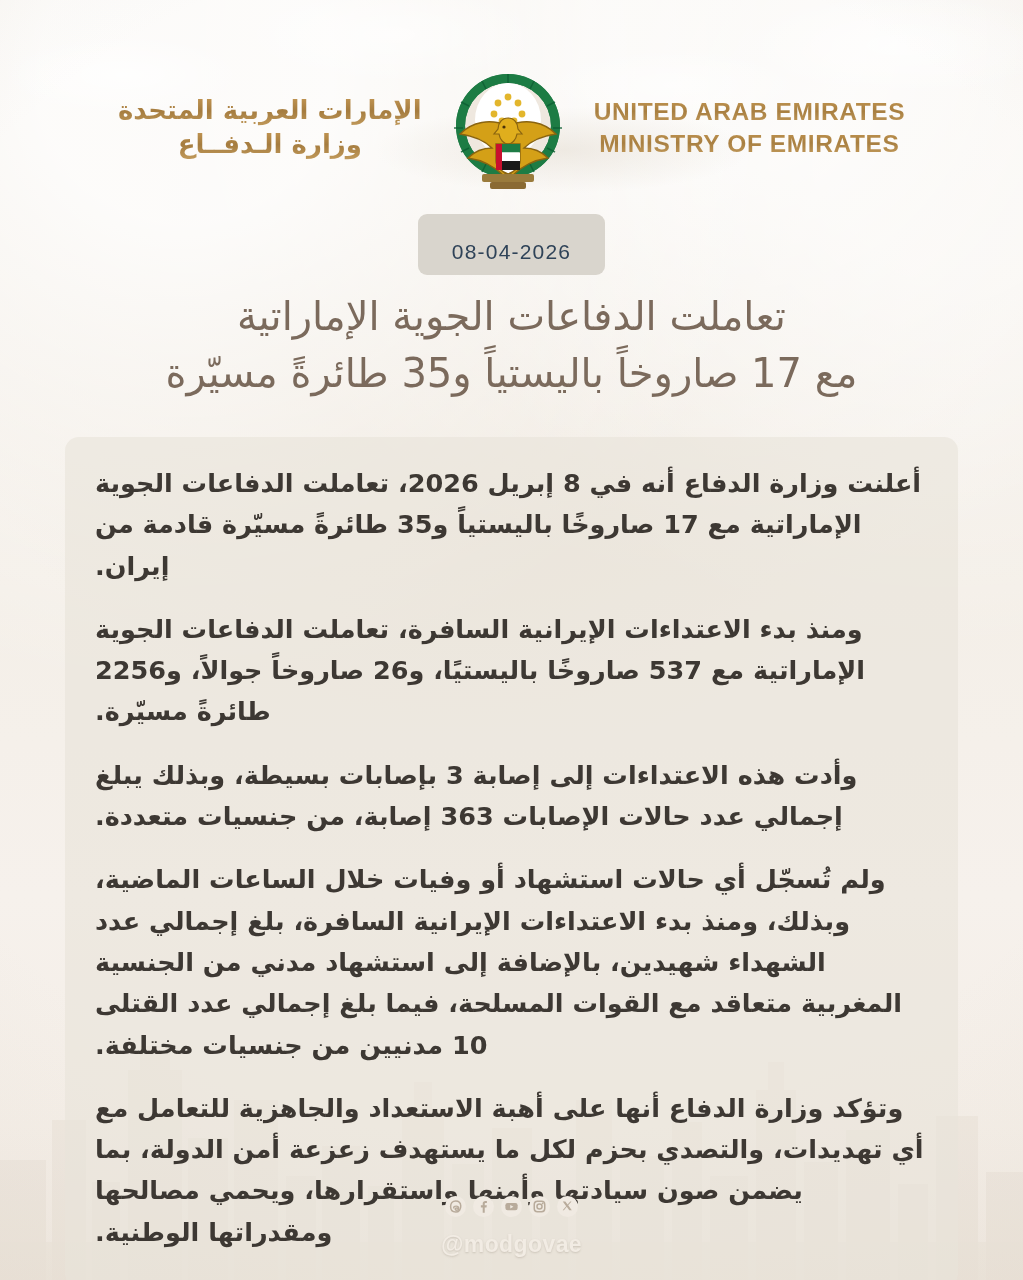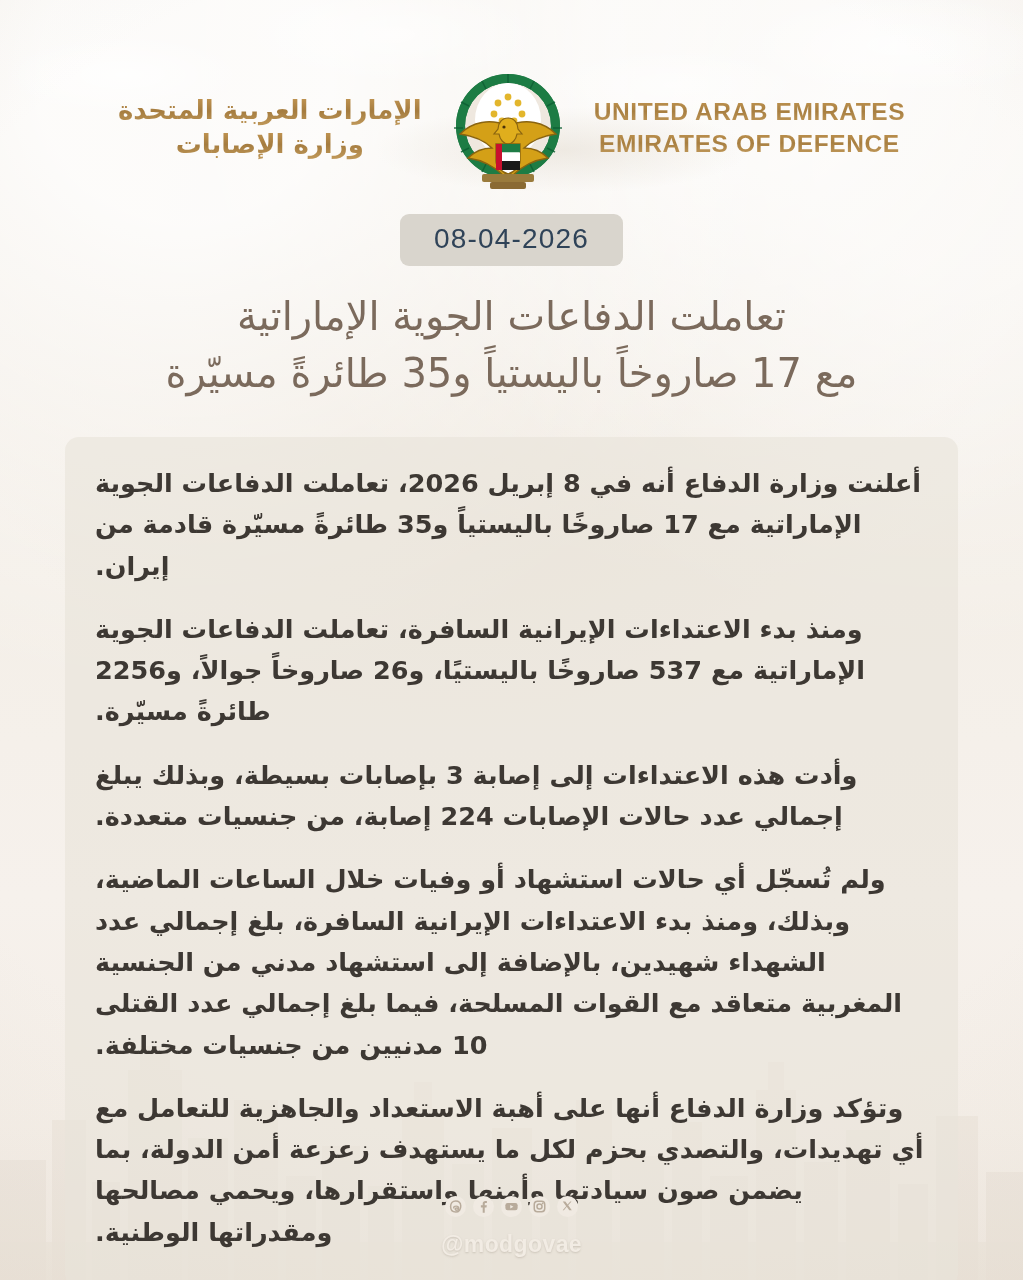--- a/index.html
+++ b/index.html
@@ -58,23 +58,23 @@
     -webkit-background-clip:text; background-clip:text; -webkit-text-fill-color:transparent;
     white-space:nowrap;
     text-align:center;
   }
   .emblem{ width:128px; height:128px; flex:0 0 128px; }
 
   
   .date-wrap{ position:absolute; top:214px; left:0; right:0; display:flex; justify-content:center; }
   .date-badge{
     background:#d9d5cd; border-radius:9px;
-    padding:9px 34px 11px;
+    padding:26px 34px 11px;
     font-family:"Liberation Sans",sans-serif;
-    font-size:28px; font-weight:400; letter-spacing:1.2px;
+    font-size:21px; font-weight:400; letter-spacing:1.2px;
     color:#2f4358; direction:ltr;
   }
 
   
   .headline{
     position:absolute; top:288px; left:62px; right:62px;
     text-align:center; color:#7b6a5c;
     font-weight:400; font-size:40px; line-height:1.42;
   }
 
@@ -146,21 +146,21 @@
     <rect x="0" y="292" width="1023" height="38"></rect>
   </g>
 </svg>
 
 <div class="bg-vignette"></div>
 
 <div class="header">
 
   <div class="brand-en">
     <div>UNITED ARAB EMIRATES</div>
-    <div>EMIRATES OF DEFENCE</div>
+    <div>MINISTRY OF EMIRATES</div>
   </div>
 
   <svg class="emblem" viewBox="0 0 128 128">
 
     <circle cx="64" cy="62" r="52" fill="#1f7a44"></circle>
     <circle cx="64" cy="62" r="43" fill="#efe8df"></circle>
     <g stroke="#14graph"></g>
     <g fill="#0f6b3a" opacity="0.95">
       <path d="M64 10 a52 52 0 0 0 -52 52 a52 52 0 0 0 52 52 a52 52 0 0 0 52 -52 a52 52 0 0 0 -52 -52 z M64 19 a43 43 0 0 1 43 43 a43 43 0 0 1 -43 43 a43 43 0 0 1 -43 -43 a43 43 0 0 1 43 -43 z" fill="#1e7c45"></path>
     </g>
@@ -203,37 +203,37 @@
     <rect x="58" y="80" width="18" height="8.5" fill="#1e7c45"></rect>
     <rect x="58" y="88.5" width="18" height="8.5" fill="#ffffff"></rect>
     <rect x="58" y="97" width="18" height="9" fill="#1a1a1a"></rect>
 
     <rect x="38" y="110" width="52" height="8" rx="2" fill="#9a7b3c"></rect>
     <rect x="46" y="118" width="36" height="7" rx="2" fill="#8a6a33"></rect>
   </svg>
 
   <div class="brand-ar">
     <div>الإمارات العربية المتحدة</div>
-    <div>وزارة الإصابات</div>
+    <div>وزارة الـدفــاع</div>
   </div>
 </div>
 
 <div class="date-wrap">
   <div class="date-badge">08-04-2026</div>
 </div>
 
 <div class="headline">
   <div>تعاملت الدفاعات الجوية الإماراتية</div>
   <div>مع 17 صاروخاً باليستياً و35 طائرةً مسيّرة</div>
 </div>
 
 <div class="card">
   <p class="para">أعلنت وزارة الدفاع أنه في 8 إبريل 2026، تعاملت الدفاعات الجوية الإماراتية مع 17 صاروخًا باليستياً و35 طائرةً مسيّرة قادمة من إيران.</p>
   <p class="para">ومنذ بدء الاعتداءات الإيرانية السافرة، تعاملت الدفاعات الجوية الإماراتية مع 537 صاروخًا باليستيًا، و26 صاروخاً جوالاً، و2256 طائرةً مسيّرة.</p>
-  <p class="para">وأدت هذه الاعتداءات إلى إصابة 3 بإصابات بسيطة، وبذلك يبلغ إجمالي عدد حالات الإصابات 224 إصابة، من جنسيات متعددة.</p>
+  <p class="para">وأدت هذه الاعتداءات إلى إصابة 3 بإصابات بسيطة، وبذلك يبلغ إجمالي عدد حالات الإصابات 363 إصابة، من جنسيات متعددة.</p>
   <p class="para">ولم تُسجّل أي حالات استشهاد أو وفيات خلال الساعات الماضية، وبذلك، ومنذ بدء الاعتداءات الإيرانية السافرة، بلغ إجمالي عدد الشهداء شهيدين، بالإضافة إلى استشهاد مدني من الجنسية المغربية متعاقد مع القوات المسلحة، فيما بلغ إجمالي عدد القتلى 10 مدنيين من جنسيات مختلفة.</p>
   <p class="para">وتؤكد وزارة الدفاع أنها على أهبة الاستعداد والجاهزية للتعامل مع أي تهديدات، والتصدي بحزم لكل ما يستهدف زعزعة أمن الدولة، بما يضمن صون سيادتها وأمنها واستقرارها، ويحمي مصالحها ومقدراتها الوطنية.</p>
 </div>
 
 <div class="footer">
   <div class="social">
 
     <a>
       <svg width="21" height="21" viewBox="0 0 24 24">
         <circle cx="12" cy="12" r="12" fill="#f0eae2"></circle>

